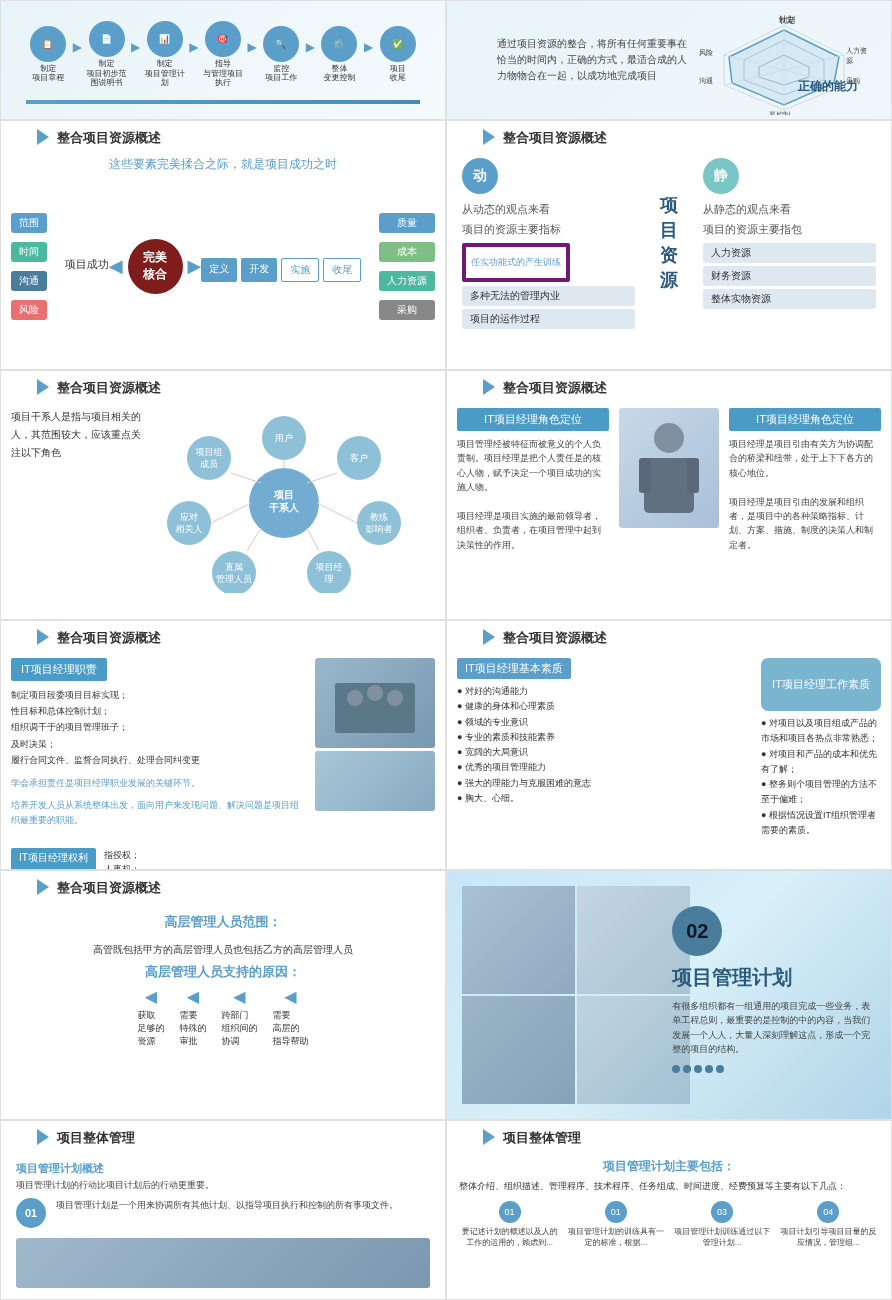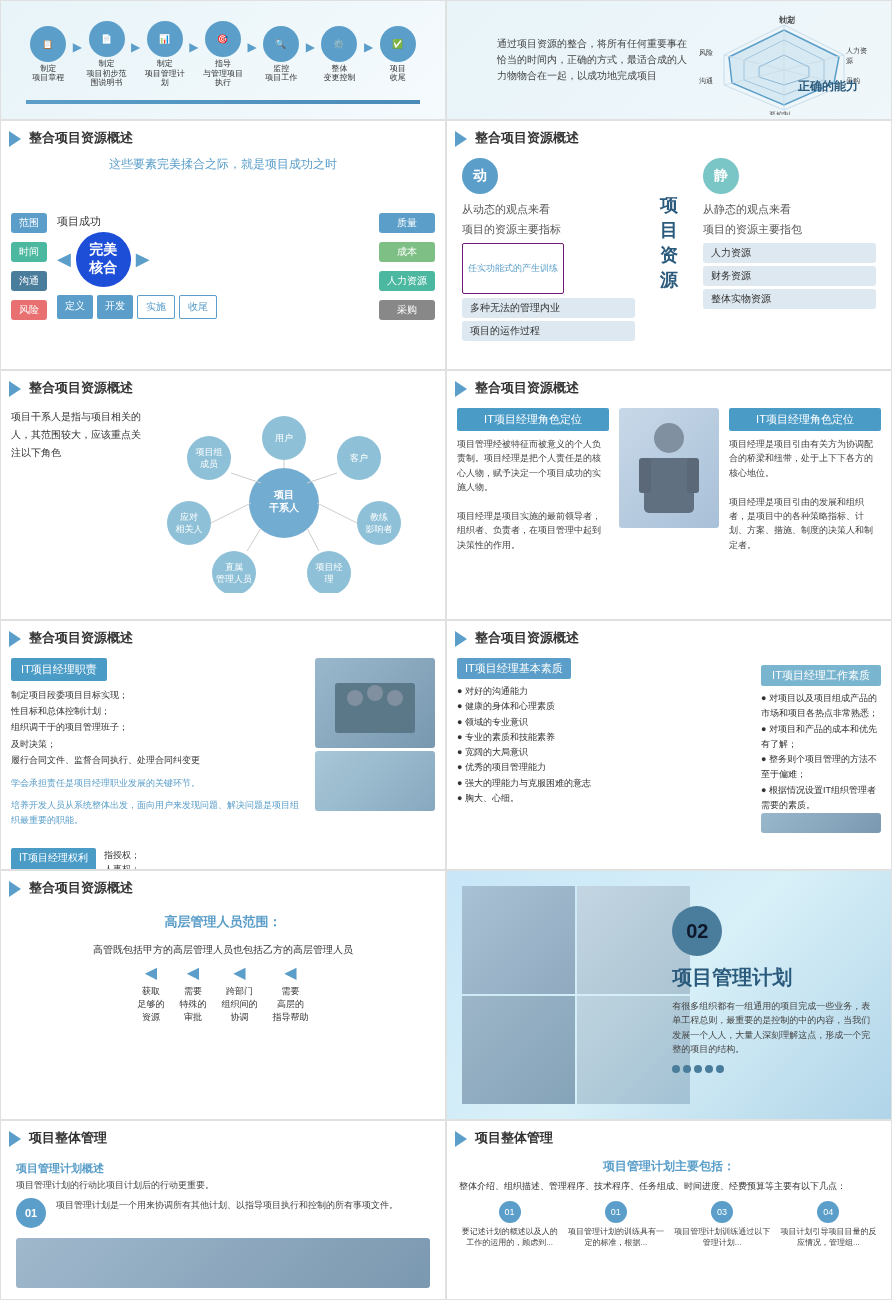--- a/index.html
+++ b/index.html
@@ -93,22 +93,23 @@
       display: flex;
       flex-direction: column;
       align-items: center;
       justify-content: center;
       padding: 15px;
     }
 
     
     .section-header {
       display: flex;
-      align-items: flex-end;
+      align-items: flex-start;
       padding: 8px 8px 6px;
+      margin-left: 28px;
     }
 
     .triangle-marker {
       width: 0;
       height: 0;
       border-top: 8px solid transparent;
       border-bottom: 8px solid transparent;
       border-left: 12px solid #5a9ec9;
       margin-right: 8px;
     }
@@ -145,35 +146,35 @@
     .tag-blue { background: #5a9ec9; }
     .tag-teal { background: #4db8a0; }
     .tag-dark { background: #4a7c9c; }
     .tag-green { background: #7dbf84; }
     .tag-red { background: #e87070; }
     .tag-gray { background: #888; }
 
     .diagram-center {
       flex: 1;
       display: flex;
-      flex-direction: column;
-      align-items: flex-start;
+      flex-direction: row;
+      align-items: center;
       justify-content: center;
       position: relative;
     }
 
     .center-circle {
       width: 55px;
       height: 55px;
       border-radius: 50%;
-      background: #1d4ed8;
-      display: flex;
-      align-items: center;
-      justify-content: center;
-      font-size: 14px;
+      background: #7f1d1d;
+      display: flex;
+      align-items: center;
+      justify-content: center;
+      font-size: 12px;
       color: white;
       font-weight: bold;
     }
 
     .flow-boxes {
       display: flex;
       gap: 4px;
       margin-top: 8px;
     }
 
@@ -355,21 +356,21 @@
     .support-item {
       display: flex;
       flex-direction: column;
       align-items: center;
       gap: 3px;
     }
 
     .support-label {
       font-size: 9px;
       color: #333;
-      text-align: center;
+      text-align: left;
     }
 
     
     .pm-slide {
       position: relative;
       width: 100%;
       height: 100%;
       overflow: hidden;
     }
 
@@ -562,26 +563,25 @@
     .comp-right {
       width: 120px;
       display: flex;
       flex-direction: column;
     }
 
     .comp-badge-2 {
       background: #7ab5d0;
       color: white;
       font-size: 11px;
-      padding: 3px 8px;
-      border-radius: 2px;
+      padding: 19px 8px;
+      border-radius: 7px;
       margin-bottom: 5px;
       text-align: center;
       display: inline-block;
-      margin-top: 7px;
     }
 
     .laptop-placeholder {
       flex: 1;
       background: linear-gradient(135deg, #9ab8cc, #7a98b0);
       border-radius: 3px;
     }
 
   </style>
 </head>
@@ -707,21 +707,21 @@
       <span class="section-header-text">整合项目资源概述</span>
     </div>
     <div class="dual-columns">
 
       <div class="col-half">
         <div class="col-title">
           <div class="circle-icon circle-blue">动</div>
         </div>
         <div class="col-subtitle">从动态的观点来看</div>
         <div class="col-subtitle">项目的资源主要指标</div>
-        <div style="font-size:9px; color:#5a9ec9; margin-bottom:4px; padding:18px 5px; border:1px solid #701a75; border-radius:2px; display:inline-block;">任实功能式的产生训练</div>
+        <div style="font-size:9px; color:#5a9ec9; margin-bottom:4px; padding:9px 5px; border:4px solid #701a75; border-radius:2px; display:inline-block;">任实功能式的产生训练</div>
         <div class="badge-row">
           <div class="badge">多种无法的管理内业</div>
           <div class="badge">项目的运作过程</div>
         </div>
       </div>
 
       <div style="display:flex; flex-direction:column; align-items:center; justify-content:center; padding:0 5px;">
         <div style="font-size:18px; font-weight:bold; color:#2a5a7c; line-height:1.4; text-align:center;">项<br>目<br>资<br>源</div>
       </div>
 
@@ -910,20 +910,21 @@
   <div class="cell cell-5-1" style="height:250px;">
     <div class="section-header">
       <div class="triangle-marker"></div>
       <span class="section-header-text">整合项目资源概述</span>
     </div>
     <div class="senior-content">
       <div class="senior-title">高层管理人员范围：</div>
       <div class="senior-text">
         高管既包括甲方的高层管理人员也包括乙方的高层管理人员
       </div>
+      <div class="senior-title">高层管理人员支持的原因：</div>
       <div class="support-grid">
         <div class="support-item">
           <div style="font-size:16px; color:#5a9ec9;">◀</div>
           <div class="support-label">获取<br>足够的<br>资源</div>
         </div>
         <div class="support-item">
           <div style="font-size:16px; color:#5a9ec9;">◀</div>
           <div class="support-label">需要<br>特殊的<br>审批</div>
         </div>
         <div class="support-item">

